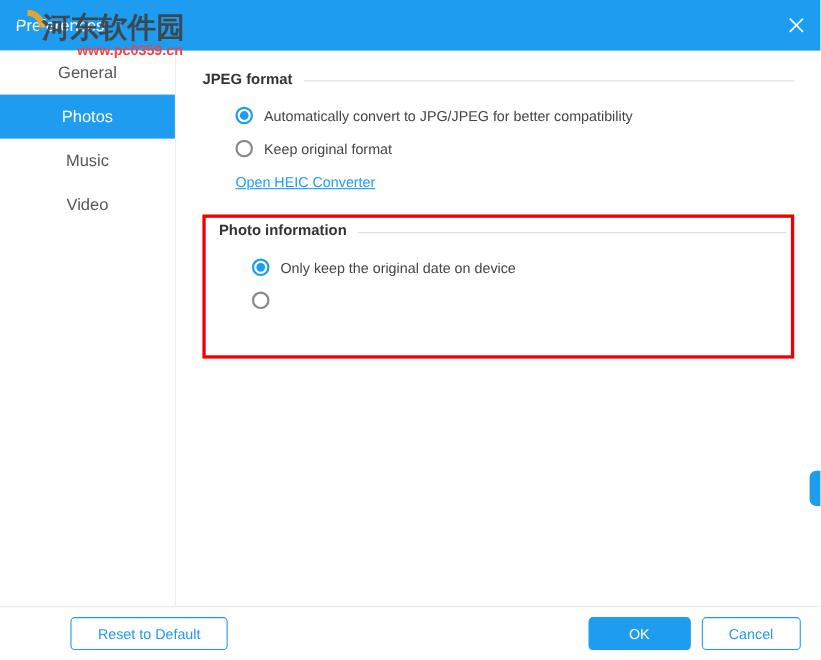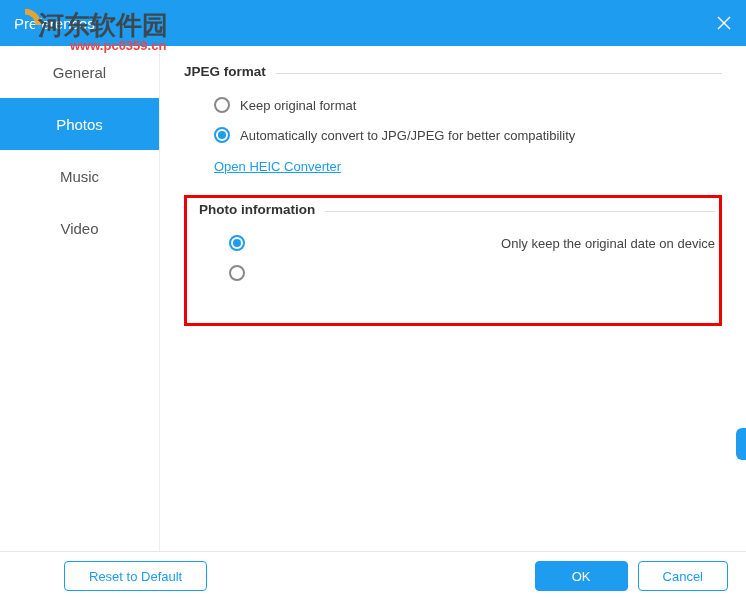--- a/index.html
+++ b/index.html
@@ -9,40 +9,40 @@
 .titlebar .title { font-size: 15px; }
 .titlebar .close { margin-left: auto; cursor: pointer; display: flex; align-items: center; }
 .titlebar .close svg { width: 16px; height: 16px; stroke: #fff; stroke-width: 1.5; }
 
 .watermark1 { position: absolute; top: 6px; left: 6px; z-index: 5; pointer-events: none; font-size: 26px; font-weight: bold; color: #404040; opacity: 0.9; display: flex; align-items: center; }
 .watermark1 svg { width: 38px; height: 38px; margin-right: -6px; }
 .watermark2 { position: absolute; top: 38px; left: 70px; z-index: 5; pointer-events: none; font-size: 13px; font-weight: bold; color: #ef4444; }
 
 .body { display: flex; height: 505px; }
 .sidebar { width: 160px; background: #fff; border-right: 1px solid #eee; }
-.sidebar-item { height: 52px; display: flex; align-items: center; justify-content: center; font-size: 15px; color: #555; cursor: pointer; }
+.sidebar-item { height: 40px; display: flex; align-items: center; justify-content: center; font-size: 15px; color: #555; cursor: pointer; }
 .sidebar-item.active { background: #1e9cf0; color: #fff; }
 
 .content { flex: 1; padding: 18px 24px 0 24px; overflow: auto; }
 .section { margin-bottom: 20px; }
 .section-title { font-size: 13.5px; font-weight: bold; color: #333; margin-bottom: 4px; }
 .section-title-row { display: flex; align-items: center; gap: 10px; margin-bottom: 14px; }
 .section-title-row hr { flex: 1; border: none; border-top: 1px solid #ddd; }
 
 .radio-row { display: flex; align-items: center; gap: 10px; margin: 0 0 14px 30px; cursor: pointer; }
 .radio { width: 16px; height: 16px; border: 2px solid #888; border-radius: 50%; position: relative; flex: none; }
 .radio.checked { border-color: #1e9cf0; }
 .radio.checked::after { content: ""; position: absolute; inset: 2px; background: #1e9cf0; border-radius: 50%; }
 .radio-label { font-size: 13px; color: #444; }
 
 .link { color: #1e9cf0; text-decoration: underline; font-size: 13px; margin-left: 30px; cursor: pointer; }
 
 .highlight-box { border: 3px solid #e00; padding: 4px 4px 28px 4px; margin-top: 6px; }
 .highlight-box .section-title-row { margin-left: 8px; }
-.highlight-box .radio-row { margin-left: 38px; justify-content: space-between; }
+.highlight-box .radio-row { margin-left: 38px; }
 
 .edge-tab { position: absolute; right: 0; top: 428px; width: 10px; height: 32px; background: #1e9cf0; border-radius: 6px 0 0 6px; }
 
 .footer { height: 49px; border-top: 1px solid #e5e5e5; display: flex; align-items: center; padding: 0 18px; gap: 10px; }
 .btn { height: 30px; border-radius: 4px; font-size: 13px; cursor: pointer; display: flex; align-items: center; justify-content: center; }
 .btn-outline { border: 1px solid #1e9cf0; color: #1e9cf0; background: #fff; padding: 0 24px; margin-left: 46px; }
 .btn-primary { background: #1e9cf0; color: #fff; border: 1px solid #1e9cf0; padding: 0 36px; }
 .btn-secondary { border: 1px solid #1e9cf0; color: #1e9cf0; background: #fff; padding: 0 24px; }
 .spacer { flex: 1; }
 </style>
@@ -84,26 +84,26 @@
       </div>
   </div>
 
   <div class="content">
     <div class="section">
       <div class="section-title-row">
         <span class="section-title">JPEG format</span>
         <hr>
       </div>
       <div class="radio-row">
+        <span class="radio checked"></span>
+        <span class="radio-label">Automatically convert to JPG/JPEG for better compatibility</span>
+      </div>
+      <div class="radio-row">
         <span class="radio"></span>
         <span class="radio-label">Keep original format</span>
-      </div>
-      <div class="radio-row">
-        <span class="radio checked"></span>
-        <span class="radio-label">Automatically convert to JPG/JPEG for better compatibility</span>
       </div>
       <a class="link">Open HEIC Converter</a>
     </div>
 
     <div class="highlight-box">
       <div class="section-title-row">
         <span class="section-title">Photo information</span>
         <hr>
       </div>
       <div class="radio-row">

